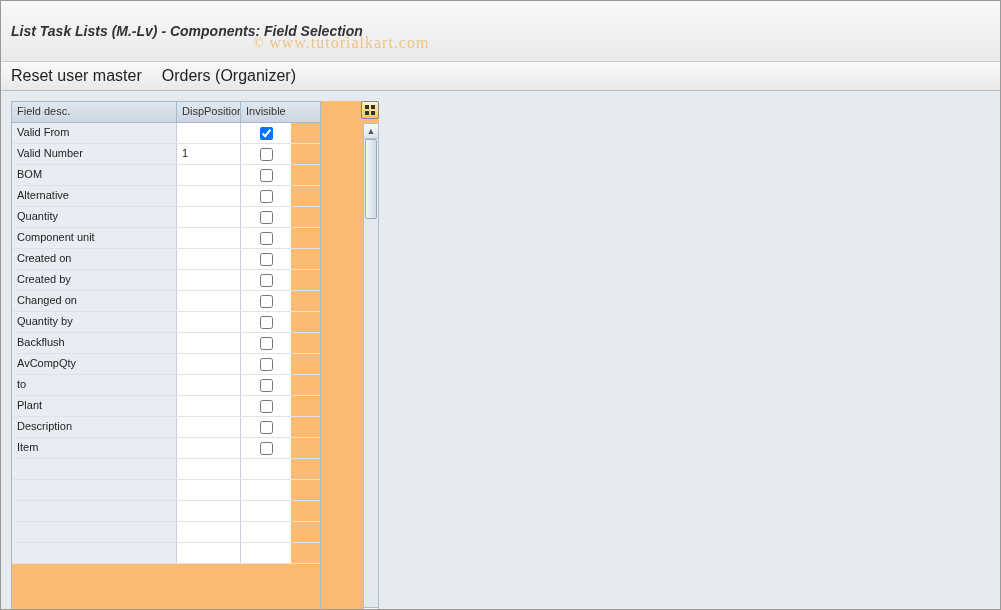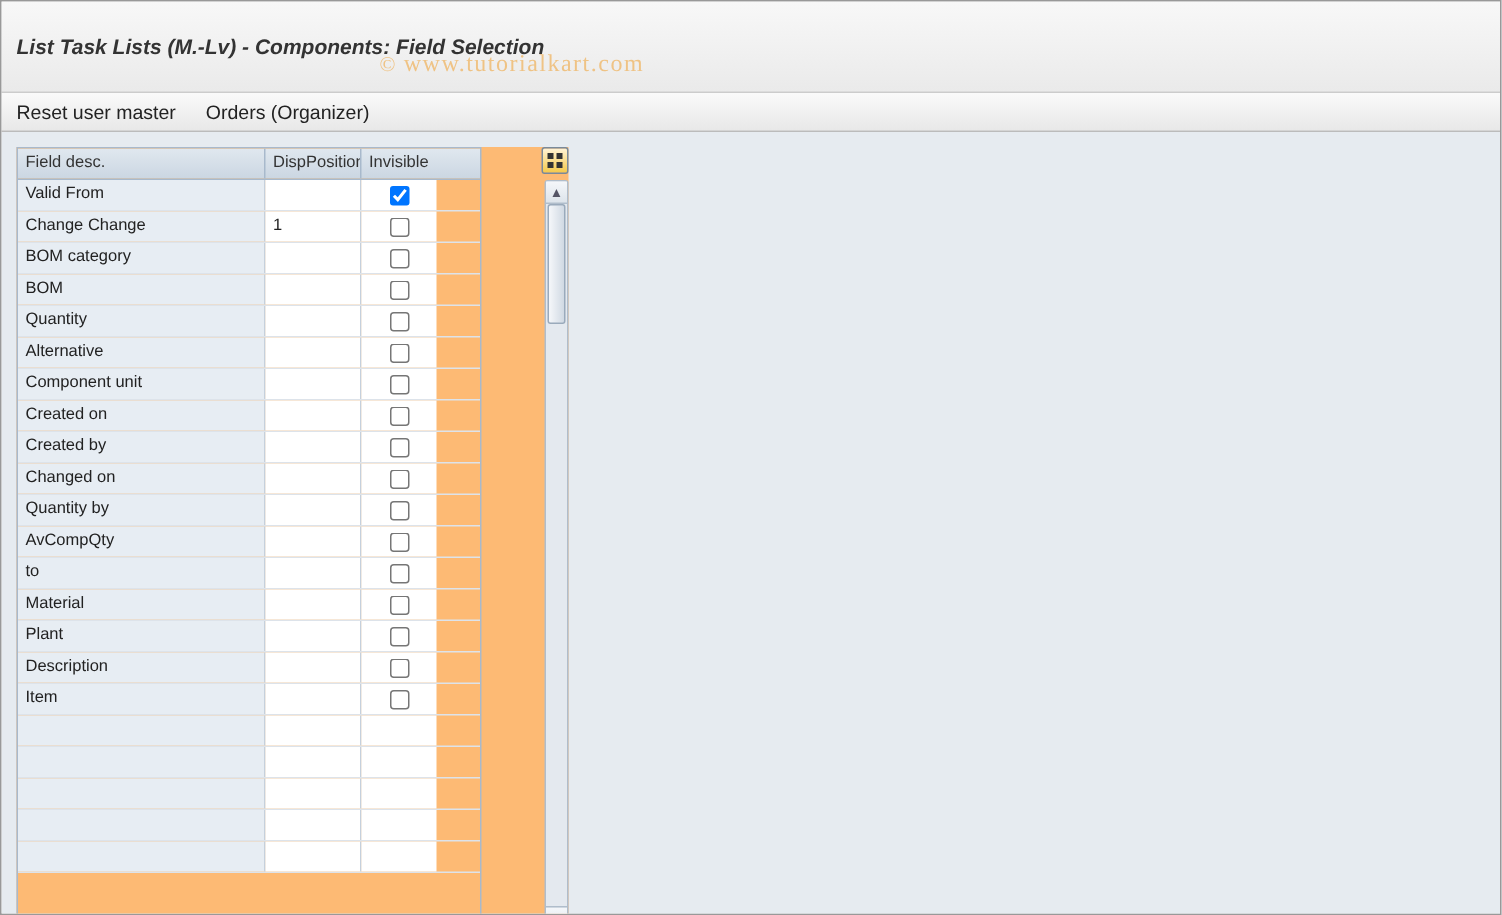--- a/index.html
+++ b/index.html
@@ -27,21 +27,21 @@
     .toolbar {
       background: linear-gradient(to bottom, #fafafa 0%, #e8e8e8 100%);
       padding: 5px 10px;
       border-bottom: 1px solid #bbb;
       display: flex;
       gap: 20px;
     }
     .toolbar-item {
       color: #222;
       cursor: pointer;
-      font-size: 13px;
+      font-size: 16px;
     }
     .content-area {
       background: #e6ebf0;
       height: calc(100% - 54px);
       padding: 10px;
       position: relative;
     }
     .table-panel {
       position: relative;
       width: 368px;
@@ -248,55 +248,48 @@
         </div>
         <div class="table-body" id="table-body">
             <div class="tr">
               <div class="td td-desc">Valid From</div>
               <div class="td td-pos"></div>
               <div class="td td-inv">
                 <input type="checkbox" checked="" style="">
               </div>
             </div>
             <div class="tr">
-              <div class="td td-desc">Change Change</div>
+              <div class="td td-desc">Valid Number</div>
               <div class="td td-pos">1</div>
               <div class="td td-inv">
                 <input type="checkbox" style="">
               </div>
             </div>
             <div class="tr">
-              <div class="td td-desc">BOM category</div>
-              <div class="td td-pos"></div>
-              <div class="td td-inv">
-                <input type="checkbox" style="">
-              </div>
-            </div>
-            <div class="tr">
               <div class="td td-desc">BOM</div>
               <div class="td td-pos"></div>
               <div class="td td-inv">
                 <input type="checkbox" style="">
               </div>
             </div>
             <div class="tr">
+              <div class="td td-desc">Alternative</div>
+              <div class="td td-pos"></div>
+              <div class="td td-inv">
+                <input type="checkbox" style="">
+              </div>
+            </div>
+            <div class="tr">
               <div class="td td-desc">Quantity</div>
               <div class="td td-pos"></div>
               <div class="td td-inv">
                 <input type="checkbox" style="">
               </div>
             </div>
             <div class="tr">
-              <div class="td td-desc">Alternative</div>
-              <div class="td td-pos"></div>
-              <div class="td td-inv">
-                <input type="checkbox" style="">
-              </div>
-            </div>
-            <div class="tr">
               <div class="td td-desc">Component unit</div>
               <div class="td td-pos"></div>
               <div class="td td-inv">
                 <input type="checkbox" style="">
               </div>
             </div>
             <div class="tr">
               <div class="td td-desc">Created on</div>
               <div class="td td-pos"></div>
               <div class="td td-inv">
@@ -318,35 +311,35 @@
               </div>
             </div>
             <div class="tr">
               <div class="td td-desc">Quantity by</div>
               <div class="td td-pos"></div>
               <div class="td td-inv">
                 <input type="checkbox" style="">
               </div>
             </div>
             <div class="tr">
+              <div class="td td-desc">Backflush</div>
+              <div class="td td-pos"></div>
+              <div class="td td-inv">
+                <input type="checkbox" style="">
+              </div>
+            </div>
+            <div class="tr">
               <div class="td td-desc">AvCompQty</div>
               <div class="td td-pos"></div>
               <div class="td td-inv">
                 <input type="checkbox" style="">
               </div>
             </div>
             <div class="tr">
               <div class="td td-desc">to</div>
-              <div class="td td-pos"></div>
-              <div class="td td-inv">
-                <input type="checkbox" style="">
-              </div>
-            </div>
-            <div class="tr">
-              <div class="td td-desc">Material</div>
               <div class="td td-pos"></div>
               <div class="td td-inv">
                 <input type="checkbox" style="">
               </div>
             </div>
             <div class="tr">
               <div class="td td-desc">Plant</div>
               <div class="td td-pos"></div>
               <div class="td td-inv">
                 <input type="checkbox" style="">

